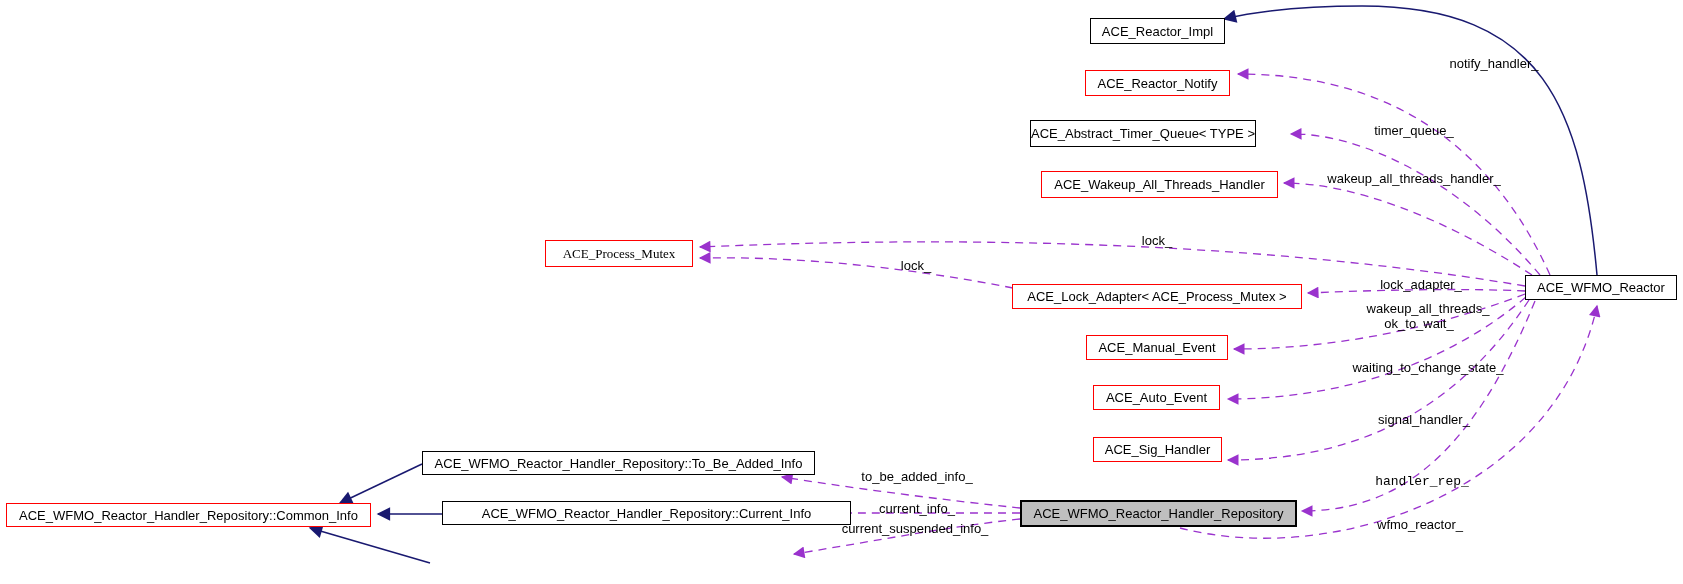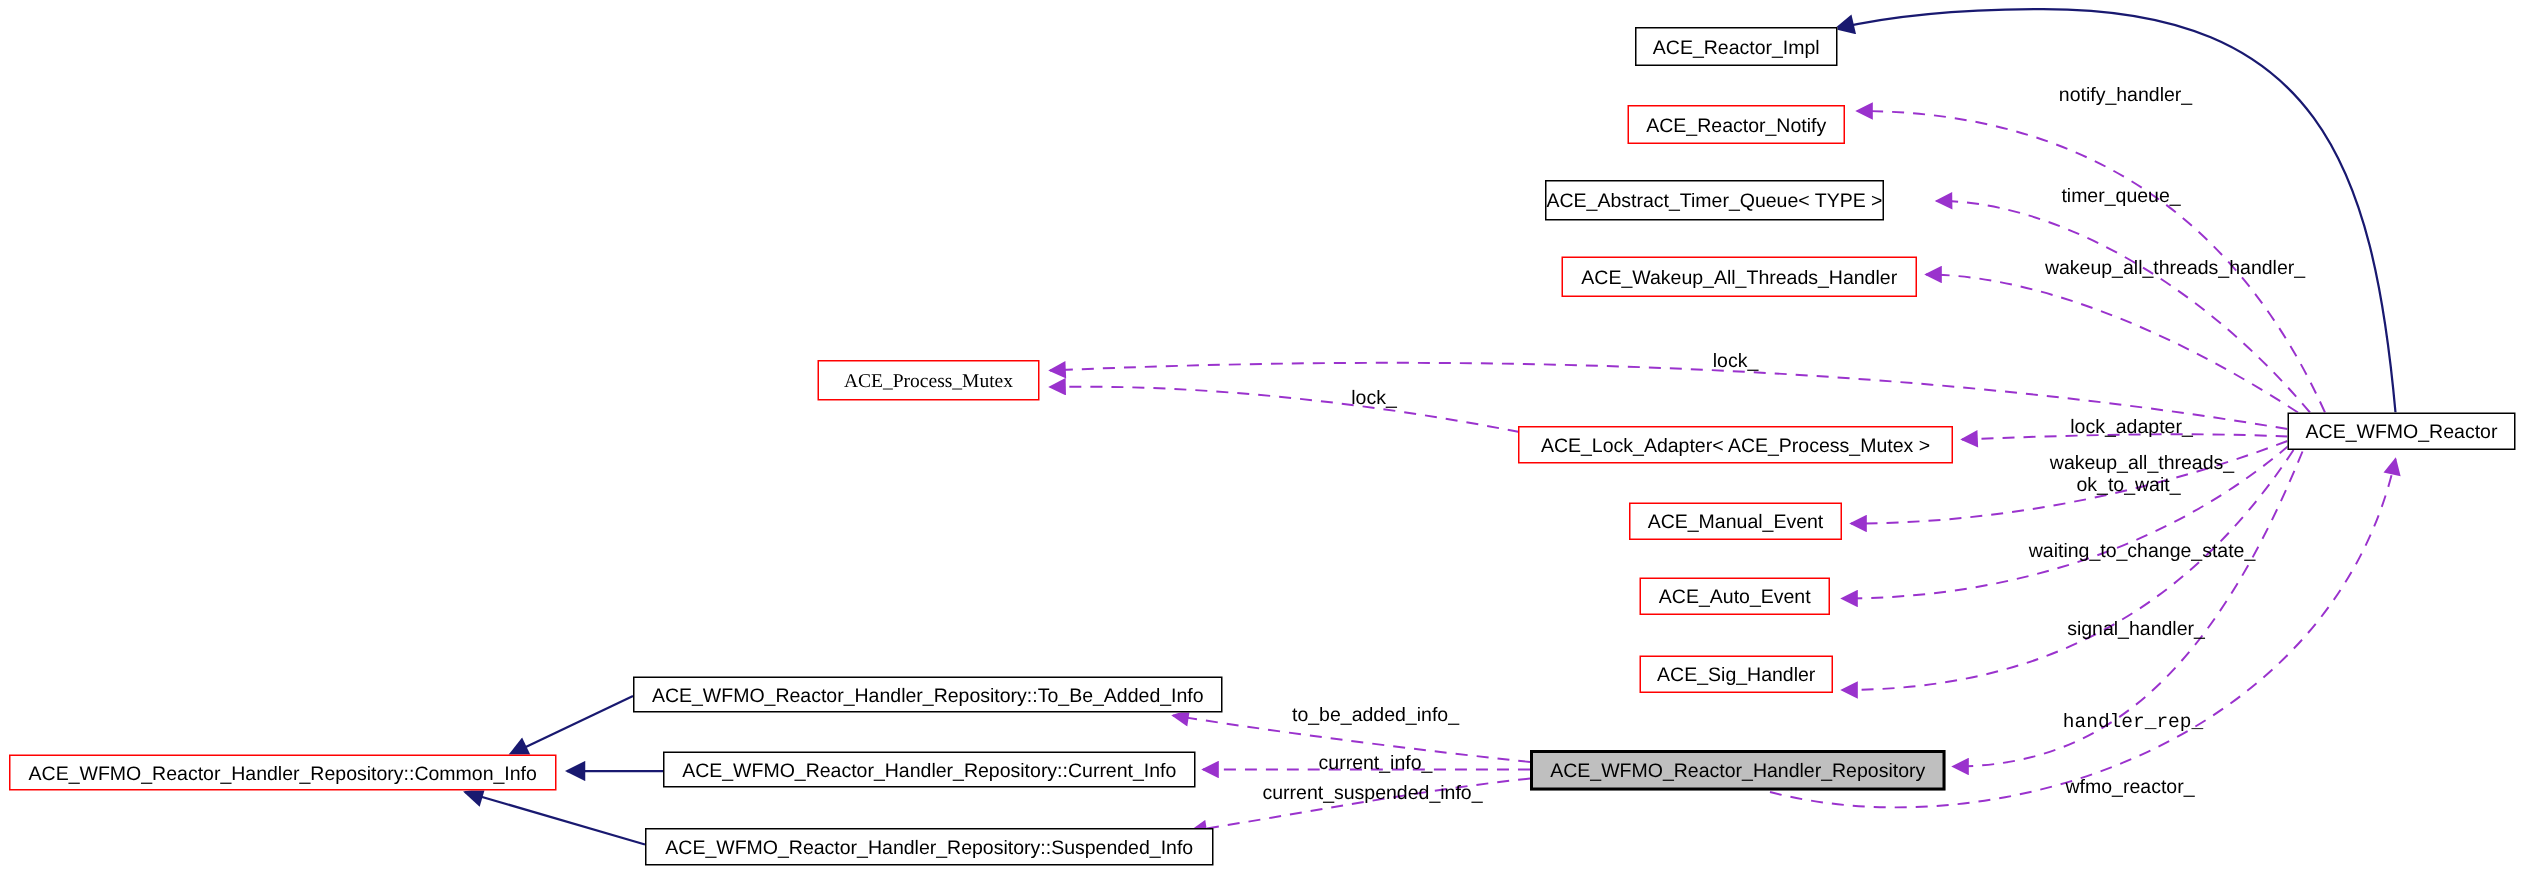--- a/index.html
+++ b/index.html
@@ -95,31 +95,30 @@
   <div class="node truncated" style="left:1093px; top:385px; width:127px; height:25px;">ACE_Auto_Event</div>
 
   <div class="node truncated" style="left:1093px; top:437px; width:129px; height:25px;">ACE_Sig_Handler</div>
 
   <div class="node" style="left:1525px; top:275px; width:152px; height:25px;">ACE_WFMO_Reactor</div>
 
   <div class="node focus" style="left:1020px; top:500px; width:277px; height:27px;">ACE_WFMO_Reactor_Handler_Repository</div>
 
   <div class="node" style="left:422px; top:451px; width:393px; height:24px;">ACE_WFMO_Reactor_Handler_Repository::To_Be_Added_Info</div>
 
-  <div class="node" style="left:442px; top:501px; width:355px; height:24px;">ACE_WFMO_Reactor_Handler_Repository::Current_Info</div>
+  <div class="node" style="left:442px; top:501px; width:409px; height:24px;">ACE_WFMO_Reactor_Handler_Repository::Current_Info</div>
 
-  <div class="node" style="left:430px; top:552px; width:379px; height:25px;">ACE_WFMO_Reactor_Handler_Repository::Suspended_Info</div>
 
   <div class="node truncated" style="left:6px; top:503px; width:365px; height:24px;">ACE_WFMO_Reactor_Handler_Repository::Common_Info</div>
 
-  <div class="edge-label" style="left:1417px; top:63px;">notify_handler_</div>
+  <div class="edge-label" style="left:1494px; top:63px;">notify_handler_</div>
 
   <div class="edge-label" style="left:1414px; top:130px;">timer_queue_</div>
 
-  <div class="edge-label" style="left:1414px; top:178px;margin-left:36px;">wakeup_all_threads_handler_</div>
+  <div class="edge-label" style="left:1414px; top:178px;">wakeup_all_threads_handler_</div>
 
   <div class="edge-label" style="left:1157px; top:240px;">lock_</div>
 
   <div class="edge-label" style="left:916px; top:265px;">lock_</div>
 
   <div class="edge-label" style="left:1421px; top:284px;">lock_adapter_</div>
 
   <div class="edge-label" style="left:1428px; top:308px;">wakeup_all_threads_</div>
 
   <div class="edge-label" style="left:1419px; top:323px;">ok_to_wait_</div>

